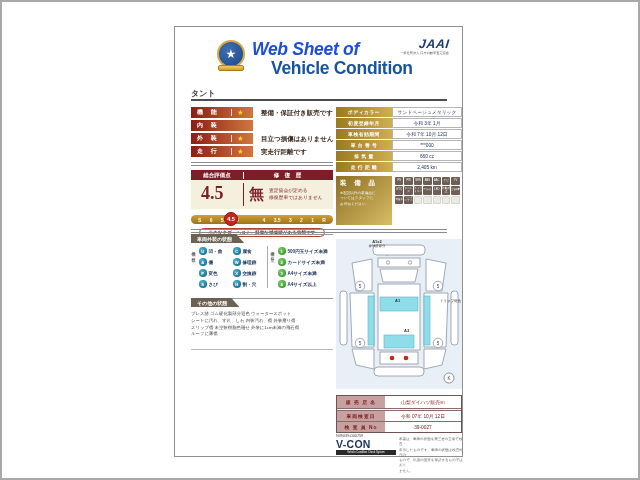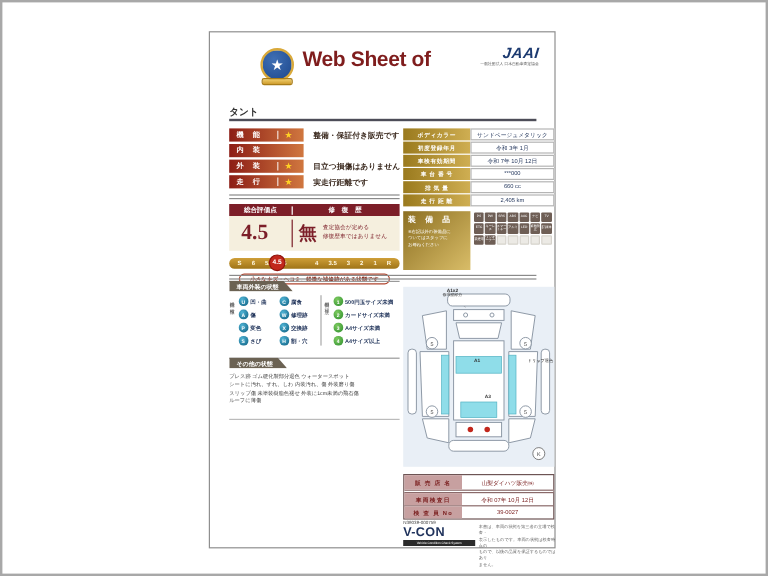--- a/index.html
+++ b/index.html
@@ -7,21 +7,21 @@
   body { font-family:"Liberation Sans","DejaVu Sans",sans-serif; position:relative; }
   .canvas { position:absolute; inset:0; width:640px; height:480px; background:#fff; border:2px solid #a8a8a8; }
   .sheet { position:absolute; left:172px; top:24px; width:289px; height:431px; background:#fff; border:1px solid #8f8f8f; }
 
   
   .emblem { position:absolute; left:40px; top:13px; width:32px; height:38px; }
   .emblem-ring { position:absolute; left:2px; top:0; width:28px; height:28px; border-radius:50%;
     border:2.5px solid #d9a93a; background:radial-gradient(circle at 38% 32%, #3f6fb4, #1c478c); display:flex; align-items:center; justify-content:center; }
   .emblem-star { color:#fff; font-size:12px; line-height:1; }
   .emblem-ribbon { position:absolute; left:3px; top:25px; width:26px; height:6px; background:linear-gradient(#f0cd6a,#cf9d2e); border-radius:2px; border:0.5px solid #a87c18; }
-  .title-1 { position:absolute; left:77px; top:12px; font-size:17.5px; font-weight:bold; color:#7f1d1d; letter-spacing:-0.3px; }
+  .title-1 { position:absolute; left:77px; top:12px; font-size:17.5px; font-weight:bold; color:#1d4ed8; letter-spacing:-0.3px;font-style:italic; }
   .title-2 { position:absolute; left:96px; top:31px; font-size:17.5px; font-weight:bold; color:#17549e; letter-spacing:-0.3px; }
   .jaai { position:absolute; right:13px; top:10px; font-size:12.5px; font-weight:900; font-style:italic; color:#1c3a70; transform:skewX(-6deg); letter-spacing:0.5px; }
   .jaai-sub { position:absolute; right:13px; top:24px; font-size:3.2px; color:#555; }
   .model { position:absolute; left:16px; top:61px; font-size:8px; font-weight:bold; color:#333; }
   .model-rule { position:absolute; left:16px; top:72px; width:256px; height:2px; background:#4d4d58; }
 
   
   .rating-row { position:absolute; left:16px; width:250px; height:11px; }
   .rating-label { position:absolute; left:0; top:0; width:62px; height:11px; background:linear-gradient(90deg,#8c1d15,#d0773f); display:flex; align-items:center; }
   .rating-label .lbl { color:#fff; font-size:6px; font-weight:bold; letter-spacing:3px; margin-left:6px; width:32px; white-space:nowrap; }
@@ -116,20 +116,21 @@
 <div class="canvas">
   <div class="sheet">
 
     <div class="emblem">
       <div class="emblem-ring">
           <span class="emblem-star">★</span>
         </div>
       <div class="emblem-ribbon"></div>
     </div>
     <div class="title-1">Web Sheet of</div>
+    <div class="title-2">Vehicle Condition</div>
     <div class="jaai">JAAI</div>
     <div class="jaai-sub">一般社団法人 日本自動車査定協会</div>
     <div class="model">タント</div>
     <div class="model-rule"></div>
 
     <div class="rating-row" style="top:80px">
       <div class="rating-label">
           <span class="lbl">機 能</span>
           <span class="star">★</span>
         </div>

